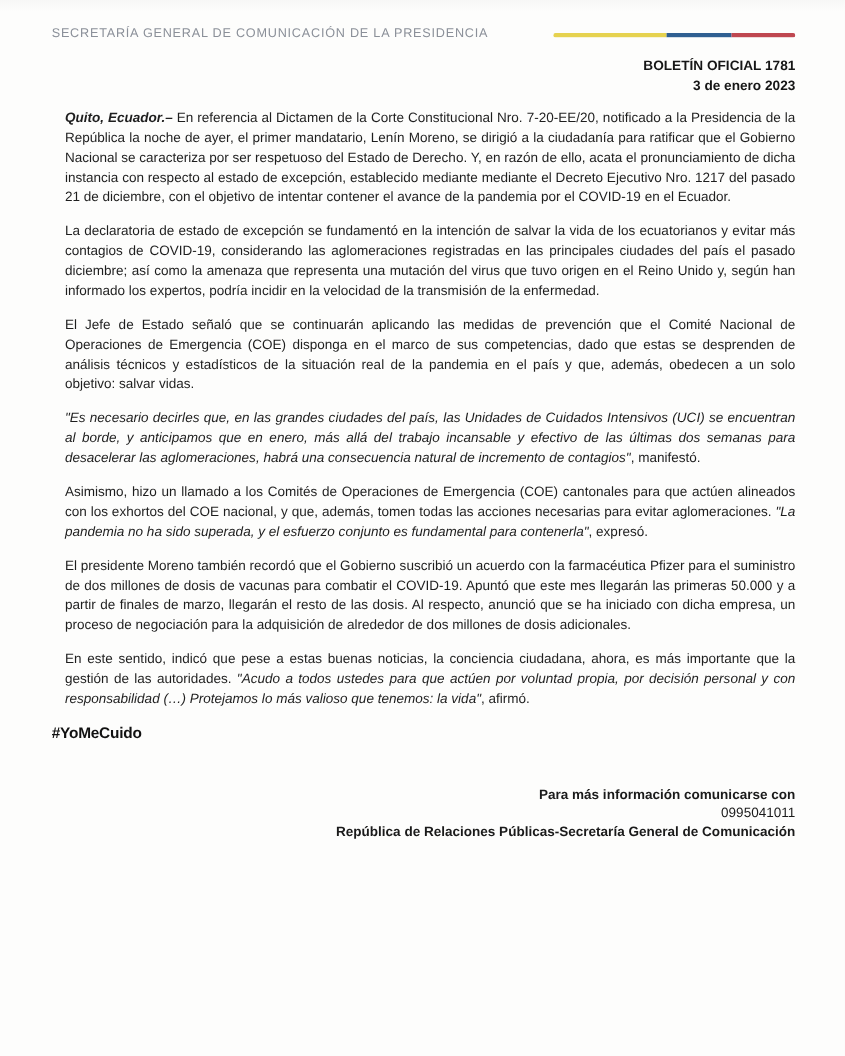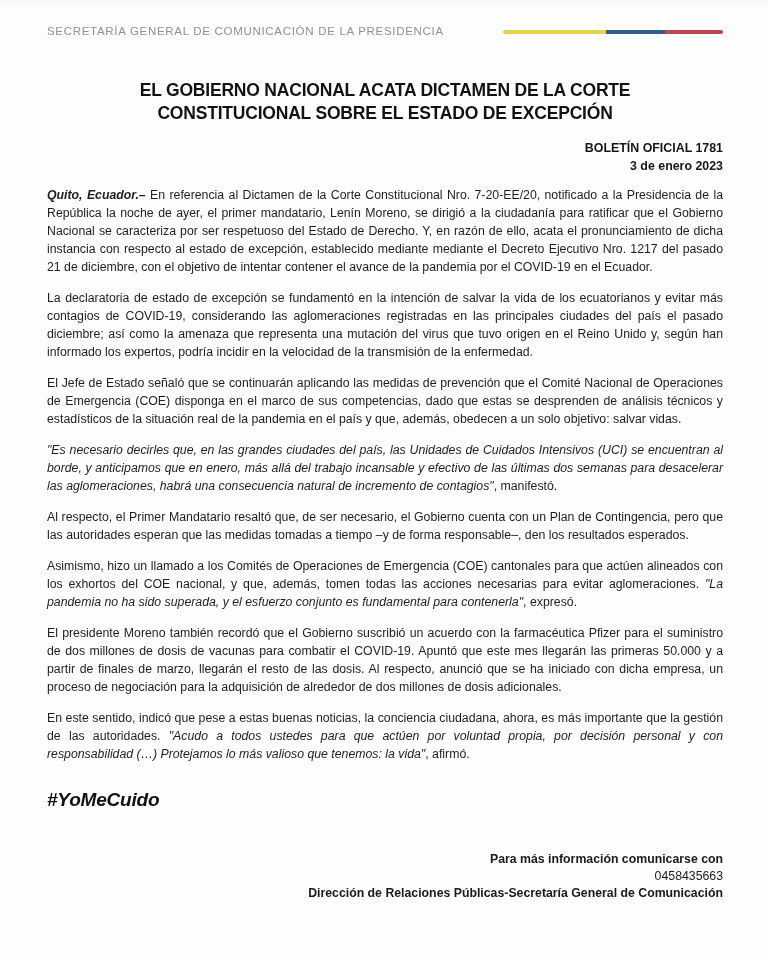--- a/index.html
+++ b/index.html
@@ -50,35 +50,34 @@
     color:#121212;
   }
   .bulletin {
     margin-top:14px;
     text-align:right;
     font-weight:bold;
     font-size:12.4px;
     line-height:18px;
     color:#161616;
   }
-  .bodytext { margin-top:11px; }
+  .bodytext { margin-top:11px;margin-left:12px; }
   .para {
     margin:0 0 13px 0;
     font-size:12.3px;
     line-height:18px;
     text-align:justify;
     color:#1e1e1e;
   }
   .para .italic { font-style:italic; }
   .para .bolditalic { font-weight:bold; font-style:italic; }
   .hashtag {
-    margin-top:26px;
-    font-size:19px;
+    margin-top:14px;
+    font-size:14px;
     font-weight:bold;
-    font-style:italic;
     letter-spacing:-0.2px;
     color:#111;
   }
   .footer {
     margin-top:40px;
     text-align:right;
     font-size:12.3px;
     line-height:17px;
     color:#1a1a1a;
   }
@@ -91,39 +90,37 @@
 
   <div class="topbar">
     <div class="org">SECRETARÍA GENERAL DE COMUNICACIÓN DE LA PRESIDENCIA</div>
     <div class="flagline">
       <span class="seg y" style="background-color: rgb(230, 210, 79);"></span>
       <span class="seg b" style="background-color: rgb(47, 95, 145);"></span>
       <span class="seg r" style="background-color: rgb(191, 71, 80);"></span>
     </div>
   </div>
 
-  <h1 class="title">EL GOBIERNO NACIONAL ACATA DICTAMEN DE LA CORTE CONSTITUCIONAL SOBRE EL ESTADO DE EXCEPCIÓN</h1>
 
   <div class="bulletin">
     <div>BOLETÍN OFICIAL 1781</div>
     <div>3 de enero 2023</div>
   </div>
 
   <div class="bodytext">
       <p class="para"><span class="bolditalic">Quito, Ecuador.–</span><span class="normal"> En referencia al Dictamen de la Corte Constitucional Nro. 7-20-EE/20, notificado a la Presidencia de la República la noche de ayer, el primer mandatario, Lenín Moreno, se dirigió a la ciudadanía para ratificar que el Gobierno Nacional se caracteriza por ser respetuoso del Estado de Derecho. Y, en razón de ello, acata el pronunciamiento de dicha instancia con respecto al estado de excepción, establecido mediante mediante el Decreto Ejecutivo Nro. 1217 del pasado 21 de diciembre, con el objetivo de intentar contener el avance de la pandemia por el COVID-19 en el Ecuador.</span></p>
       <p class="para"><span class="normal">La declaratoria de estado de excepción se fundamentó en la intención de salvar la vida de los ecuatorianos y evitar más contagios de COVID-19, considerando las aglomeraciones registradas en las principales ciudades del país el pasado diciembre; así como la amenaza que representa una mutación del virus que tuvo origen en el Reino Unido y, según han informado los expertos, podría incidir en la velocidad de la transmisión de la enfermedad.</span></p>
       <p class="para"><span class="normal">El Jefe de Estado señaló que se continuarán aplicando las medidas de prevención que el Comité Nacional de Operaciones de Emergencia (COE) disponga en el marco de sus competencias, dado que estas se desprenden de análisis técnicos y estadísticos de la situación real de la pandemia en el país y que, además, obedecen a un solo objetivo: salvar vidas.</span></p>
       <p class="para"><span class="italic">"Es necesario decirles que, en las grandes ciudades del país, las Unidades de Cuidados Intensivos (UCI) se encuentran al borde, y anticipamos que en enero, más allá del trabajo incansable y efectivo de las últimas dos semanas para desacelerar las aglomeraciones, habrá una consecuencia natural de incremento de contagios"</span><span class="normal">, manifestó.</span></p>
-      <p class="para"><span class="normal">Al respecto, el Primer Mandatario resaltó que, de ser necesario, el Gobierno cuenta con un Plan de Contingencia, pero que las autoridades esperan que las medidas tomadas a tiempo –y de forma responsable–, den los resultados esperados.</span></p>
       <p class="para"><span class="normal">Asimismo, hizo un llamado a los Comités de Operaciones de Emergencia (COE) cantonales para que actúen alineados con los exhortos del COE nacional, y que, además, tomen todas las acciones necesarias para evitar aglomeraciones. </span><span class="italic">"La pandemia no ha sido superada, y el esfuerzo conjunto es fundamental para contenerla"</span><span class="normal">, expresó.</span></p>
       <p class="para"><span class="normal">El presidente Moreno también recordó que el Gobierno suscribió un acuerdo con la farmacéutica Pfizer para el suministro de dos millones de dosis de vacunas para combatir el COVID-19. Apuntó que este mes llegarán las primeras 50.000 y a partir de finales de marzo, llegarán el resto de las dosis. Al respecto, anunció que se ha iniciado con dicha empresa, un proceso de negociación para la adquisición de alrededor de dos millones de dosis adicionales.</span></p>
       <p class="para"><span class="normal">En este sentido, indicó que pese a estas buenas noticias, la conciencia ciudadana, ahora, es más importante que la gestión de las autoridades. </span><span class="italic">"Acudo a todos ustedes para que actúen por voluntad propia, por decisión personal y con responsabilidad (…) Protejamos lo más valioso que tenemos: la vida"</span><span class="normal">, afirmó.</span></p>
     </div>
 
   <div class="hashtag">#YoMeCuido</div>
 
   <div class="footer">
     <div class="f-bold">Para más información comunicarse con</div>
-    <div>0458435663</div>
-    <div class="f-bold">Dirección de Relaciones Públicas-Secretaría General de Comunicación</div>
+    <div>0995041011</div>
+    <div class="f-bold">República de Relaciones Públicas-Secretaría General de Comunicación</div>
   </div>
 
 </div>
 
 </body></html>

